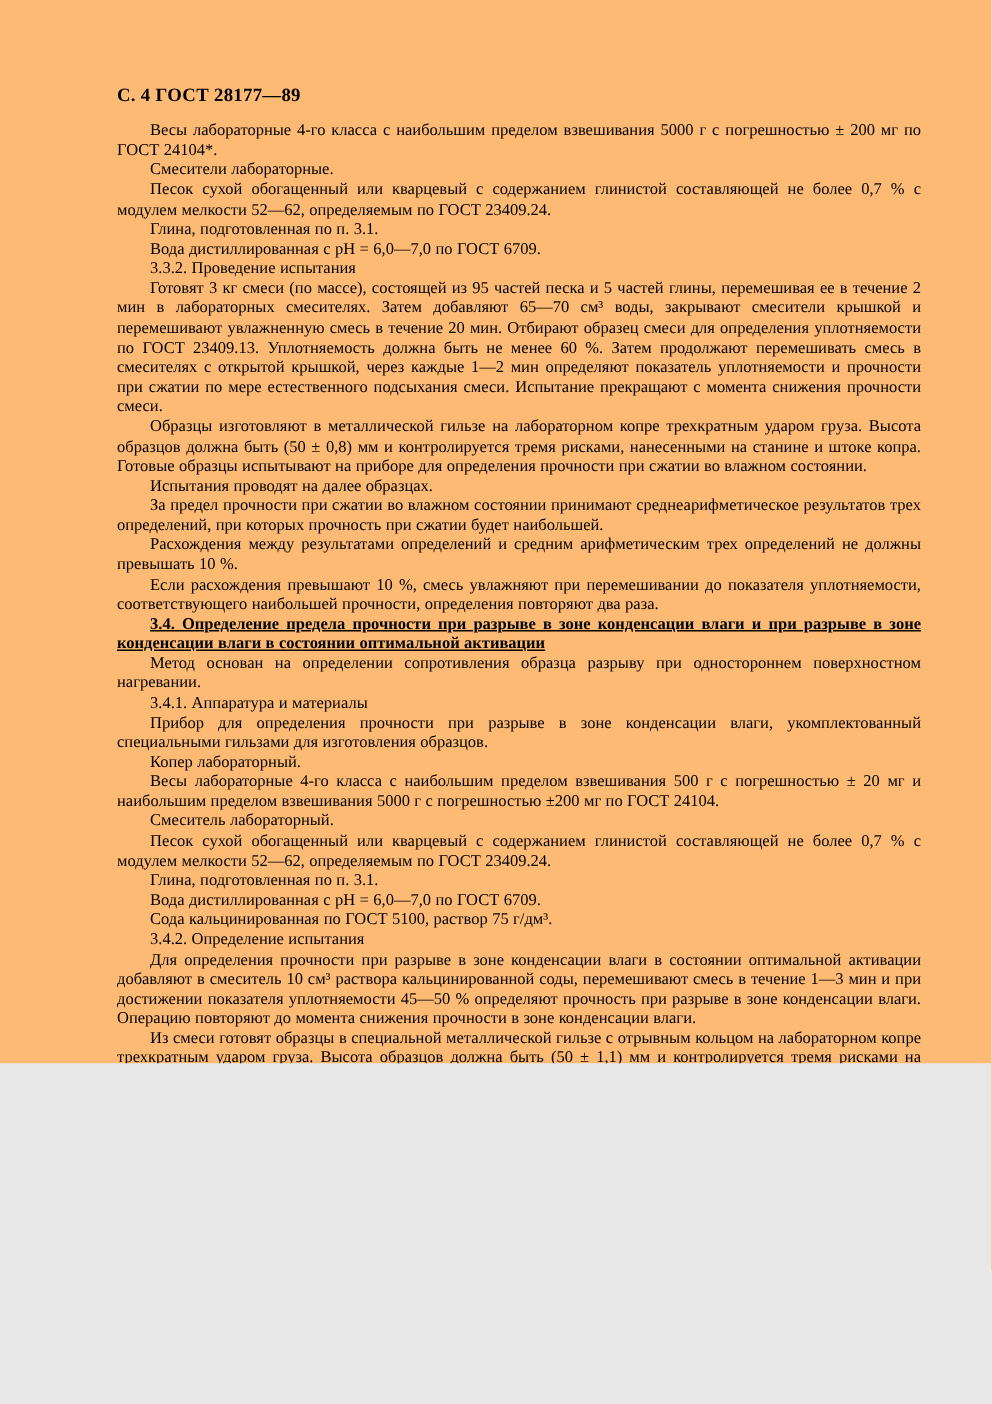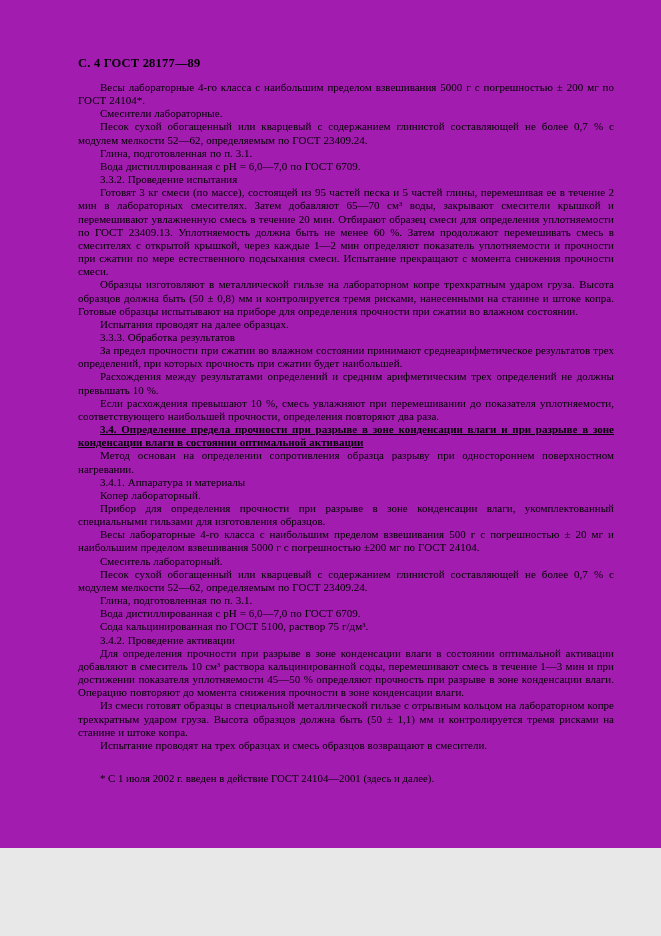--- a/index.html
+++ b/index.html
@@ -3,22 +3,22 @@
 <meta charset="utf-8">
 <style>
   html, body {
     margin: 0;
     padding: 0;
     background: #e8e8e8;
   }
   .page {
     position: relative;
     width: 661px;
-    height: 848px;
-    background: #a21caf;
+    height: 709px;
+    background: #fdba74;
     margin: 0 auto;
     box-sizing: border-box;
     padding: 56px 47px 0 78px;
     font-family: "Liberation Serif", "DejaVu Serif", serif;
     color: #000000;
     overflow: hidden;
   }
   .page-header {
     font-size: 12.5px;
     font-weight: bold;
@@ -64,36 +64,35 @@
   <div class="doc-body">
       <p class="para">Весы лабораторные 4-го класса с наибольшим пределом взвешивания 5000 г с погрешностью ± 200 мг по ГОСТ 24104*.</p>
       <p class="para">Смесители лабораторные.</p>
       <p class="para">Песок сухой обогащенный или кварцевый с содержанием глинистой составляющей не более 0,7 % с модулем мелкости 52—62, определяемым по ГОСТ 23409.24.</p>
       <p class="para">Глина, подготовленная по п. 3.1.</p>
       <p class="para">Вода дистиллированная с рН = 6,0—7,0 по ГОСТ 6709.</p>
       <p class="para">3.3.2. Проведение испытания</p>
       <p class="para">Готовят 3 кг смеси (по массе), состоящей из 95 частей песка и 5 частей глины, перемешивая ее в течение 2 мин в лабораторных смесителях. Затем добавляют 65—70 см³ воды, закрывают смесители крышкой и перемешивают увлажненную смесь в течение 20 мин. Отбирают образец смеси для определения уплотняемости по ГОСТ 23409.13. Уплотняемость должна быть не менее 60 %. Затем продолжают перемешивать смесь в смесителях с открытой крышкой, через каждые 1—2 мин определяют показатель уплотняемости и прочности при сжатии по мере естественного подсыхания смеси. Испытание прекращают с момента снижения прочности смеси.</p>
       <p class="para">Образцы изготовляют в металлической гильзе на лабораторном копре трехкратным ударом груза. Высота образцов должна быть (50 ± 0,8) мм и контролируется тремя рисками, нанесенными на станине и штоке копра. Готовые образцы испытывают на приборе для определения прочности при сжатии во влажном состоянии.</p>
       <p class="para">Испытания проводят на далее образцах.</p>
-      <p class="para">3.3.3. Обработка результатов</p>
       <p class="para">За предел прочности при сжатии во влажном состоянии принимают среднеарифметическое результатов трех определений, при которых прочность при сжатии будет наибольшей.</p>
       <p class="para">Расхождения между результатами определений и средним арифметическим трех определений не должны превышать 10 %.</p>
       <p class="para">Если расхождения превышают 10 %, смесь увлажняют при перемешивании до показателя уплотняемости, соответствующего наибольшей прочности, определения повторяют два раза.</p>
       <p class="para bold">3.4. Определение предела прочности при разрыве в зоне конденсации влаги и при разрыве в зоне конденсации влаги в состоянии оптимальной активации</p>
       <p class="para">Метод основан на определении сопротивления образца разрыву при одностороннем поверхностном нагревании.</p>
       <p class="para">3.4.1. Аппаратура и материалы</p>
+      <p class="para">Прибор для определения прочности при разрыве в зоне конденсации влаги, укомплектованный специальными гильзами для изготовления образцов.</p>
       <p class="para">Копер лабораторный.</p>
-      <p class="para">Прибор для определения прочности при разрыве в зоне конденсации влаги, укомплектованный специальными гильзами для изготовления образцов.</p>
       <p class="para">Весы лабораторные 4-го класса с наибольшим пределом взвешивания 500 г с погрешностью ± 20 мг и наибольшим пределом взвешивания 5000 г с погрешностью ±200 мг по ГОСТ 24104.</p>
       <p class="para">Смеситель лабораторный.</p>
       <p class="para">Песок сухой обогащенный или кварцевый с содержанием глинистой составляющей не более 0,7 % с модулем мелкости 52—62, определяемым по ГОСТ 23409.24.</p>
       <p class="para">Глина, подготовленная по п. 3.1.</p>
       <p class="para">Вода дистиллированная с рН = 6,0—7,0 по ГОСТ 6709.</p>
       <p class="para">Сода кальцинированная по ГОСТ 5100, раствор 75 г/дм³.</p>
-      <p class="para">3.4.2. Проведение активации</p>
+      <p class="para">3.4.2. Определение испытания</p>
       <p class="para">Для определения прочности при разрыве в зоне конденсации влаги в состоянии оптимальной активации добавляют в смеситель 10 см³ раствора кальцинированной соды, перемешивают смесь в течение 1—3 мин и при достижении показателя уплотняемости 45—50 % определяют прочность при разрыве в зоне конденсации влаги. Операцию повторяют до момента снижения прочности в зоне конденсации влаги.</p>
       <p class="para">Из смеси готовят образцы в специальной металлической гильзе с отрывным кольцом на лабораторном копре трехкратным ударом груза. Высота образцов должна быть (50 ± 1,1) мм и контролируется тремя рисками на станине и штоке копра.</p>
       <p class="para">Испытание проводят на трех образцах и смесь образцов возвращают в смесители.</p>
     </div>
 
   <div class="footnote-block">
     <hr class="footnote-divider">
     <p class="footnote-text">*  С 1 июля 2002 г. введен в действие ГОСТ 24104—2001 (здесь и далее).</p>
   </div>
 </div>

